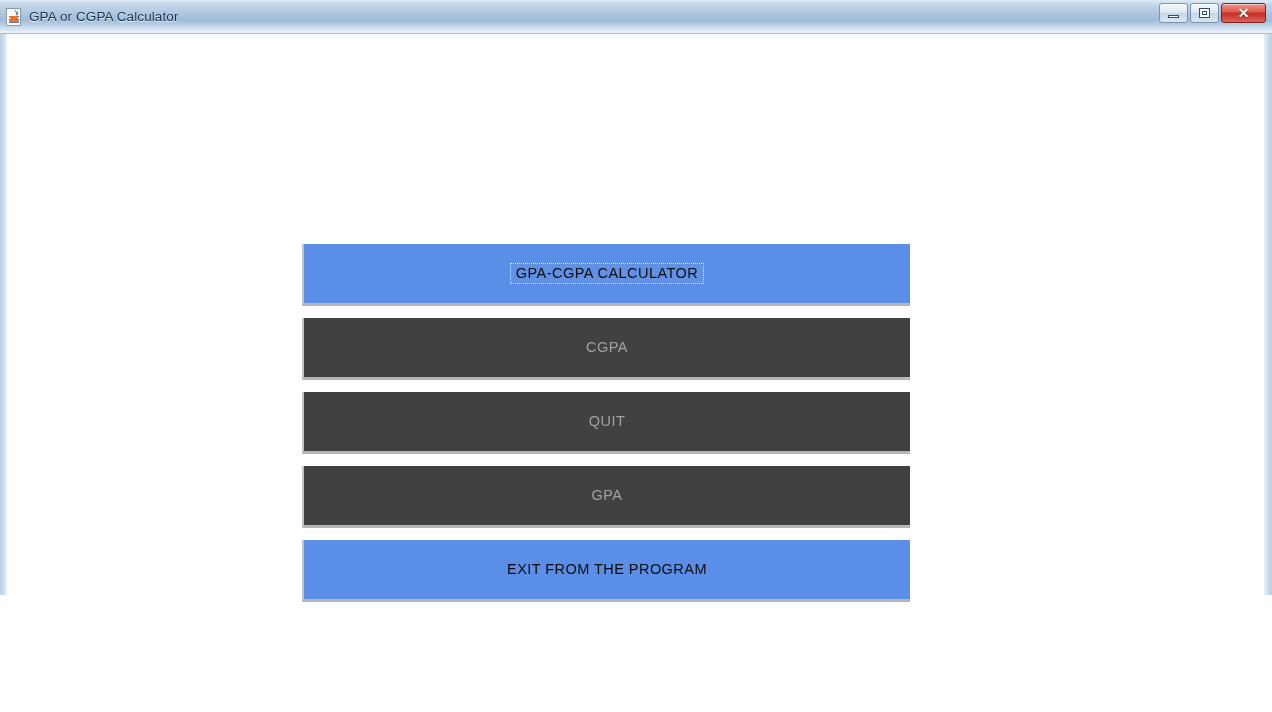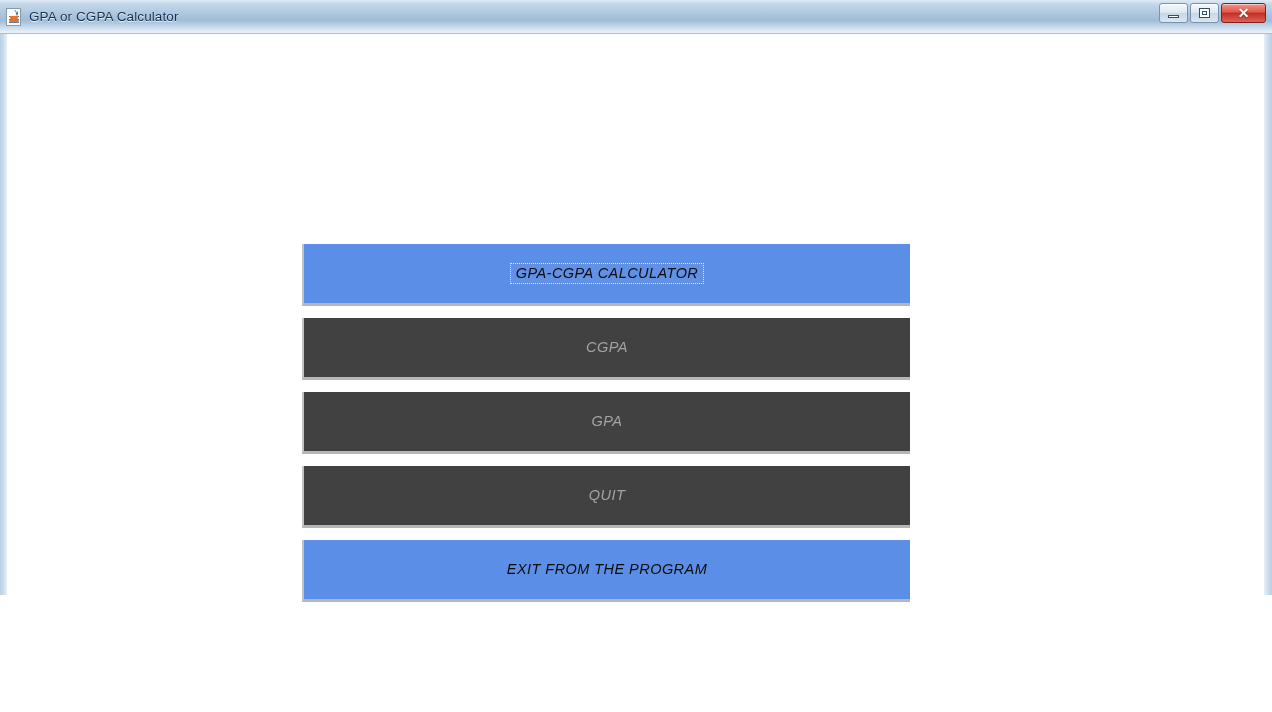--- a/index.html
+++ b/index.html
@@ -163,21 +163,20 @@
     border: 0;
     border-left: 2px solid #c2c2c2;
     border-bottom: 3px solid #b6b6b6;
     font-family: "Liberation Sans", sans-serif;
     font-size: 14.5px;
     letter-spacing: 0.45px;
     cursor: default;
     text-align: center;
     line-height: 1;
     position: relative;
-    font-style: italic;
   }
   .app-button:last-child { margin-bottom: 0; }
 
   .app-button.blue {
     background: #5b8ee6;
     color: #0c0c0c;
     font-weight: normal;
   }
   .app-button.dark {
     background: #414141;
@@ -299,25 +298,25 @@
 
       <button class="app-button blue focused">
         <span class="btn-label">GPA-CGPA CALCULATOR</span>
       </button>
 
       <button class="app-button dark">
         <span class="btn-label">CGPA</span>
       </button>
 
       <button class="app-button dark">
+        <span class="btn-label">QUIT</span>
+      </button>
+
+      <button class="app-button dark">
         <span class="btn-label">GPA</span>
-      </button>
-
-      <button class="app-button dark">
-        <span class="btn-label">QUIT</span>
       </button>
 
       <button class="app-button blue">
         <span class="btn-label">EXIT FROM THE PROGRAM</span>
       </button>
 
     </div>
   </div>
 </div>
 

